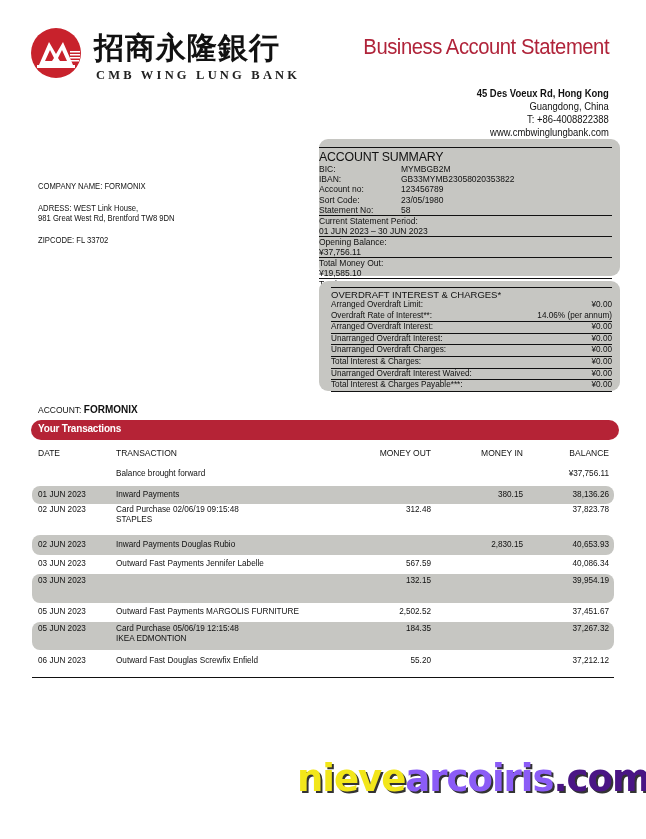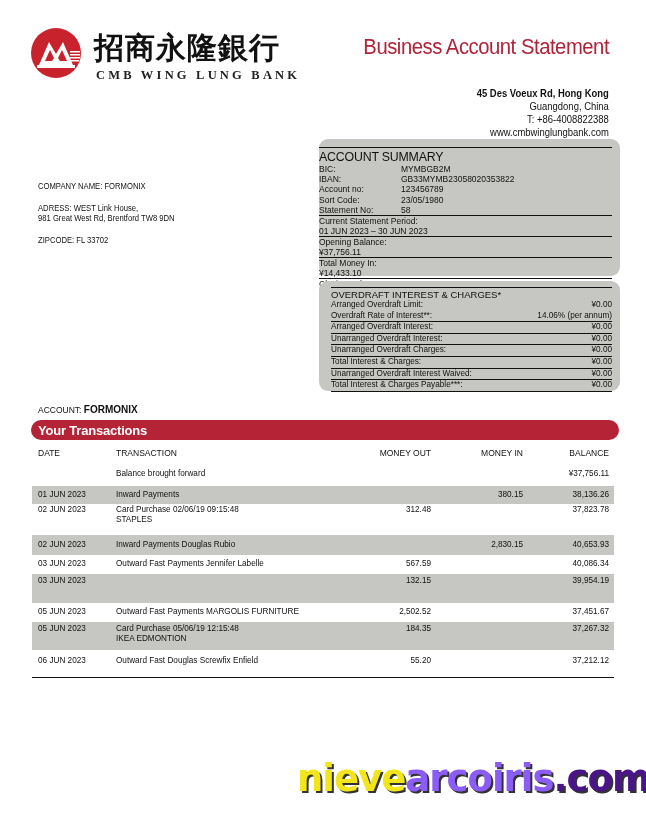--- a/index.html
+++ b/index.html
@@ -32,25 +32,25 @@
   .od-line.b { border-top: 1px solid #111; }
   .od-line.last { border-bottom: 1px solid #111; gap: 20px; }
 
   .company { position: absolute; left: 38px; top: 181px; font-size: 8.5px; line-height: 10.5px; white-space: nowrap; transform: scaleX(0.9); transform-origin: left top; }
   .company .gap { height: 11px; }
 
   .account-label { position: absolute; left: 38px; top: 404px; font-size: 8.5px; white-space: nowrap; }
   .account-label b { font-size: 10px; font-weight: bold; }
 
   .tx-banner { position: absolute; left: 31px; top: 420px; width: 588px; height: 20px; background: #b52336; border-radius: 10px 10px 10px 10px; }
-  .tx-banner span { position: absolute; left: 7px; top: 3px; color: #fff; font-weight: bold; font-size: 13px; letter-spacing: -0.2px; }
+  .tx-banner span { position: absolute; left: 7px; top: 3px; color: #fff; font-weight: bold; font-size: 10px; letter-spacing: -0.2px; }
 
   .tx-table { position: absolute; left: 32px; top: 444px; width: 582px; }
   .tx-row { position: relative; font-size: 8.2px; line-height: 10px; }
-  .tx-row.shaded { background: #c6c6c2; }
+  .tx-row.shaded { background: #c6c6c2; border-radius: 8px; }
   .tx-row .c { position: absolute; top: 4px; white-space: nowrap; }
   .c-date { left: 6px; }
   .c-desc { left: 84px; }
   .c-out { right: 183px; text-align: right; }
   .c-in { right: 91px; text-align: right; }
   .c-bal { right: 5px; }
   .tx-head .c { font-size: 8.5px; }
   .tx-end { position: absolute; left: 32px; top: 677px; width: 582px; border-top: 1.2px solid #111; }
 
   .watermark { position: absolute; left: 297px; top: 757px; font-family: "DejaVu Sans", sans-serif; font-weight: bold; font-size: 37px; letter-spacing: -1px; white-space: nowrap; text-shadow: 2px 2px 0 #333; }
@@ -116,20 +116,24 @@
     </div>
   <div class="row-line">
       <span>Current Statement Period:</span>
       <span>01 JUN 2023 – 30 JUN 2023</span>
     </div>
   <div class="row-line">
       <span>Opening Balance:</span>
       <span>¥37,756.11</span>
     </div>
   <div class="row-line">
+      <span>Total Money Out:</span>
+      <span>¥19,585.10</span>
+    </div>
+  <div class="row-line">
       <span>Total Money In:</span>
       <span>¥14,433.10</span>
     </div>
   <div class="row-line last">
       <span>Closing Balance:</span>
       <span>¥32,604.11</span>
     </div>
 </div>
 
 <div class="od-box">

